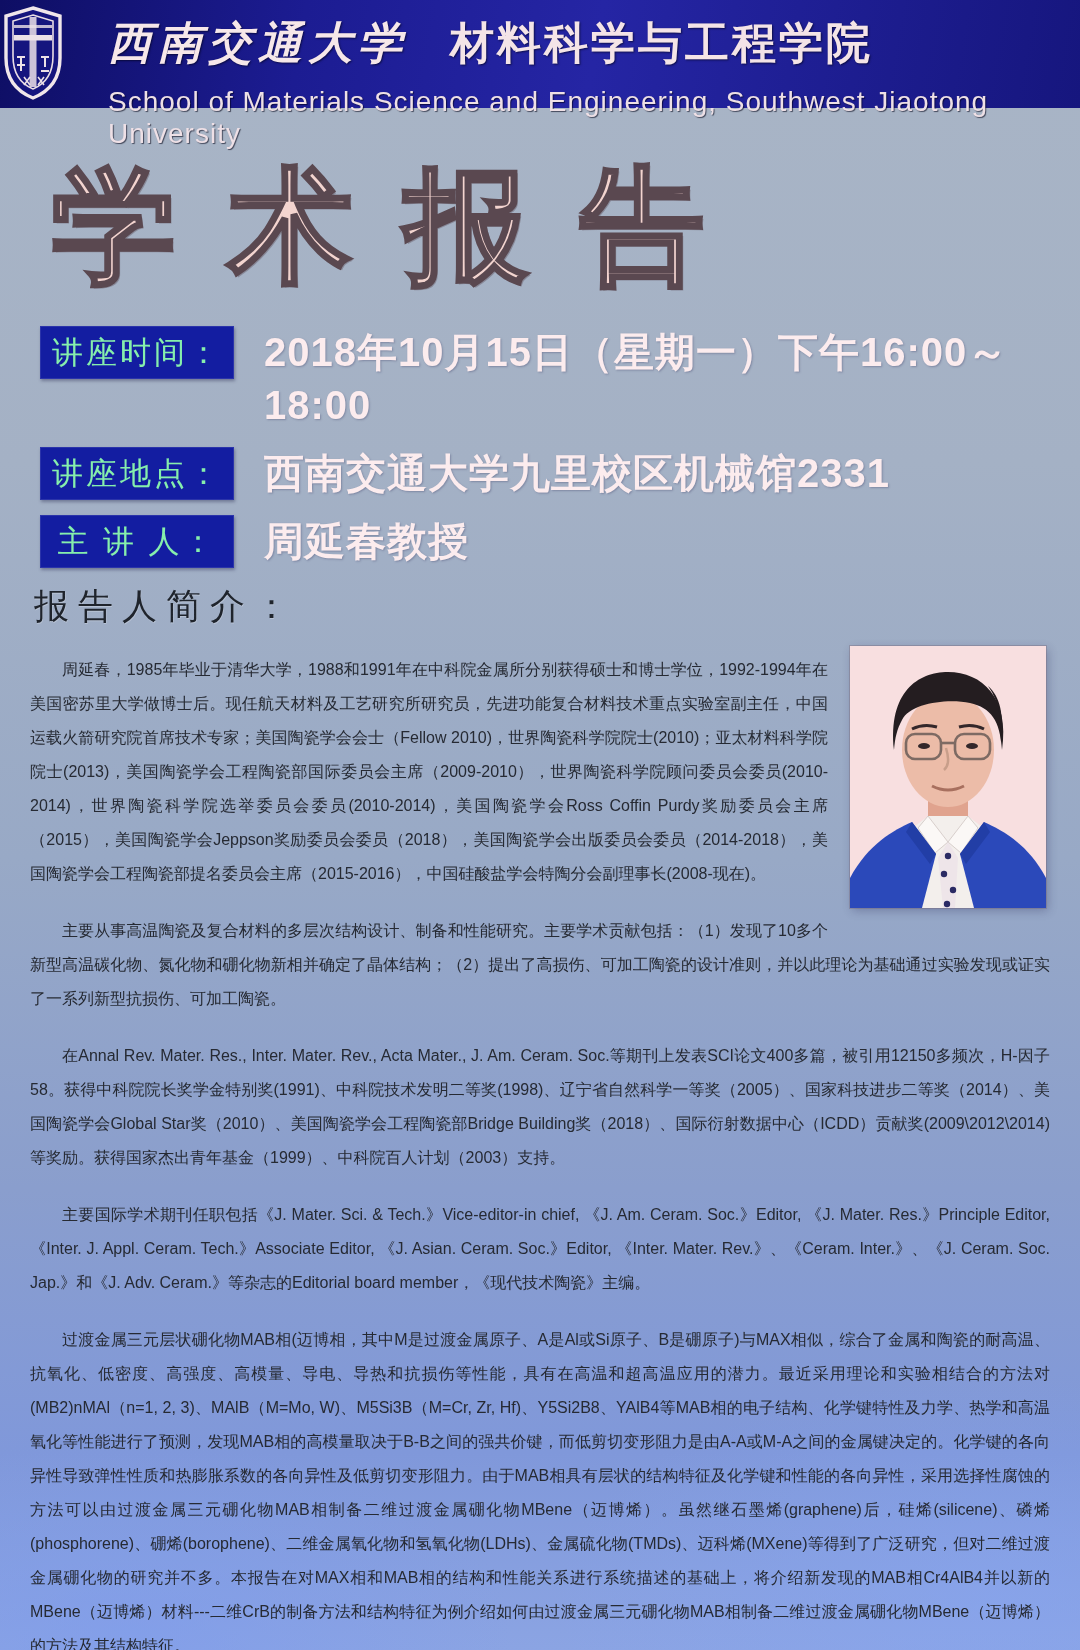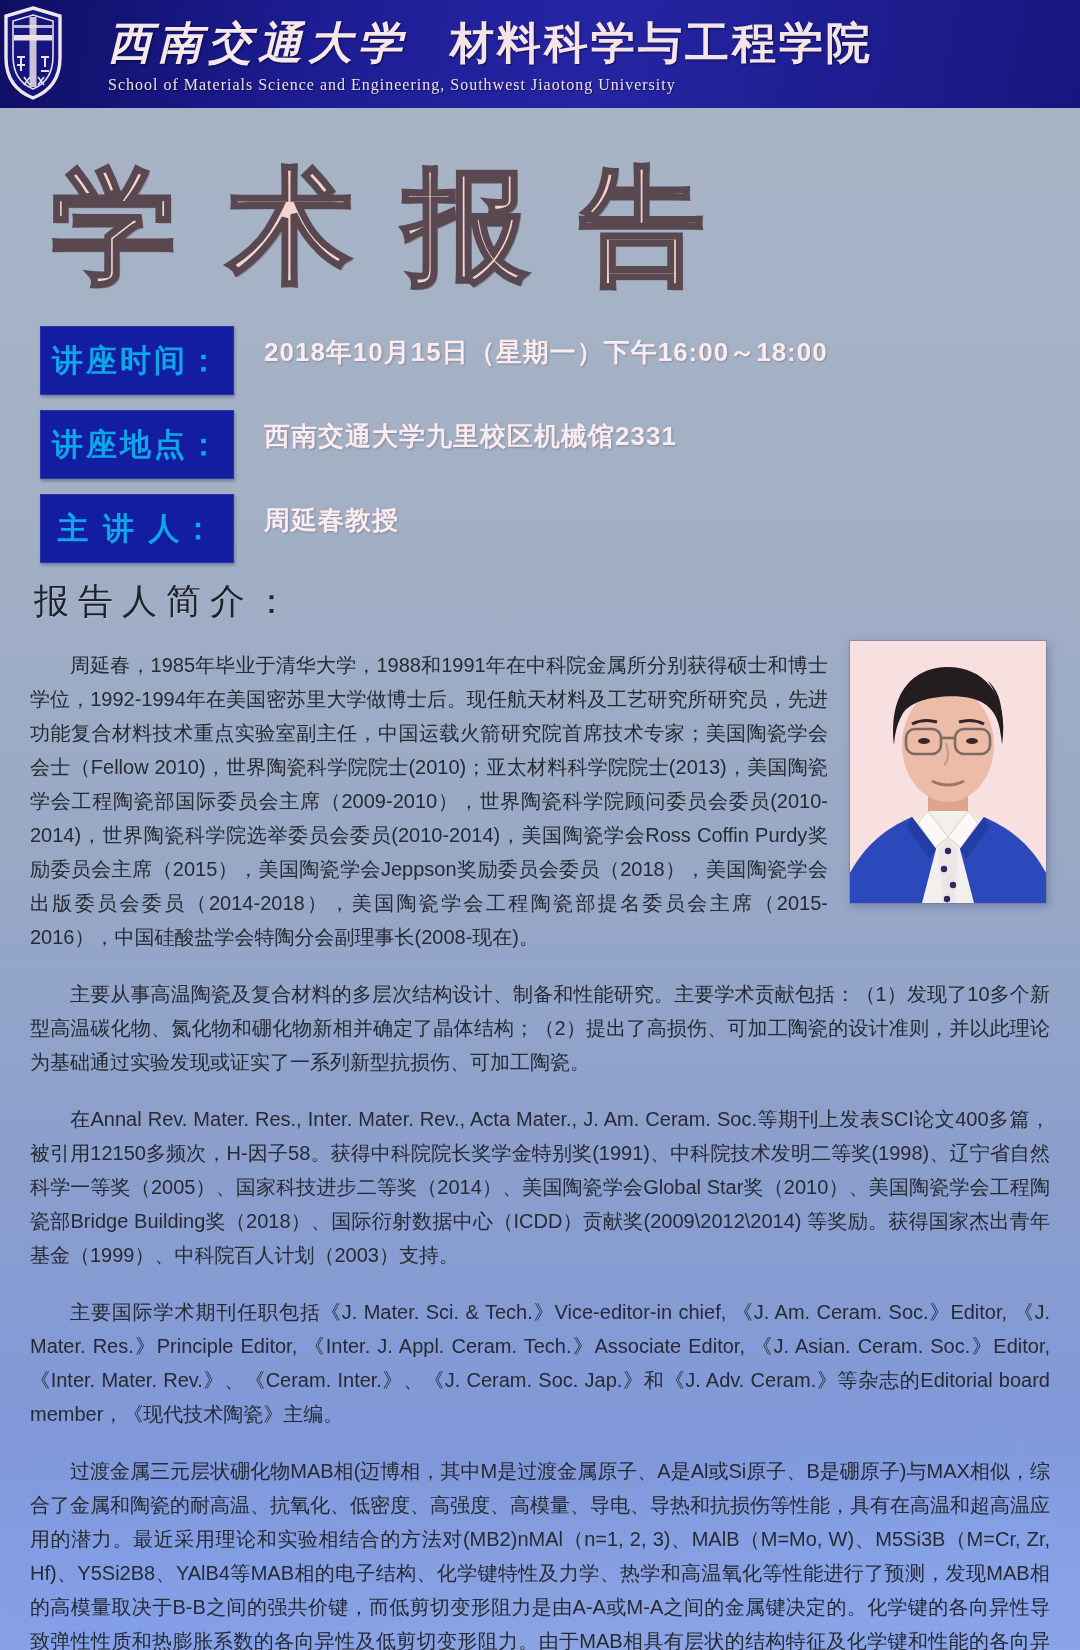--- a/index.html
+++ b/index.html
@@ -27,60 +27,60 @@
   .hdr-zh-script {
     font-family:"Liberation Serif", serif; font-style:italic; font-weight:bold;
     font-size:44px; letter-spacing:6px; color:#f6e7e9; text-shadow:1px 1px 2px rgba(0,0,20,0.6);
   }
   .hdr-zh-school {
     font-weight:bold; font-size:44px; letter-spacing:3px; color:#f4e4e7;
     text-shadow:1px 1px 2px rgba(0,0,20,0.6);
     margin-left:16px;
   }
   .hdr-en {
-    font-family:Liberation Serif, serif; font-size:16px; letter-spacing:1px;
-    color:#eee0e6; margin-top:3px; text-shadow:1px 1px 1px rgba(0,0,20,0.6);
+    font-family:Liberation Sans, sans-serif; font-size:28px; letter-spacing:1px;
+    color:#eee0e6; margin-top:13px; text-shadow:1px 1px 1px rgba(0,0,20,0.6);
   }
   
   .big-title {
     margin-top:38px; height:168px;
     text-align:left;
     font-size:124px; font-weight:bold; line-height:160px;
     letter-spacing:0.42em; padding-left:0.42em;
     color:#f3d4cf;
     -webkit-text-stroke:3px #5a4850;
     text-shadow:2px 2px 0 rgba(80,60,70,0.35);
   }
   
   .info { padding:12px 40px 0 40px; }
   .row { display:flex; align-items:flex-start; margin-bottom:15px; }
   .lbl {
-    flex:0 0 auto; width:194px; height:69px;
+    flex:0 0 auto; width:194px; height:53px;
     background:#131da1;
-    color:#0ea5e9; font-size:31px; font-weight:bold; letter-spacing:3px;
+    color:#86efac; font-size:31px; font-weight:normal; letter-spacing:3px;
     display:flex; align-items:center; justify-content:center;
     box-shadow:inset 0 0 0 1px rgba(255,255,255,0.10), 1px 2px 3px rgba(20,20,60,0.35);
   }
   .val {
     margin-left:30px;
-    color:#fcecee; font-size:26px; font-weight:bold; letter-spacing:1px;
+    color:#fcecee; font-size:40px; font-weight:bold; letter-spacing:1px;
     text-shadow:1px 1px 2px rgba(60,60,100,0.35);
   }
   .val .vline { line-height:53px; }
   .row-topic .val .vline { line-height:44px; }
   .row-topic .val { padding-top:4px; }
   
   .section { padding:0 30px; color:#272a33; }
   .sec-h {
     font-size:35px; font-weight:normal; color:#1f242c;
     letter-spacing:9px; margin:14px 0 10px 4px;
     text-shadow:0.5px 0.5px 0 rgba(255,255,255,0.25);
   }
   .txt {
-    font-size:20px; line-height:34px; text-align:justify; text-indent:2em;
+    font-size:16px; line-height:34px; text-align:justify; text-indent:2em;
     color:#262a33;
     margin-top:23px;
   }
   .photo {
     float:right; width:196px; height:262px;
     margin:6px 4px 8px 22px;
     background:#f8dfe0;
     box-shadow:0 0 0 1px rgba(120,100,115,0.35), 2px 3px 9px rgba(40,40,85,0.3);
   }
   .photo svg { display:block; width:100%; height:100%; }

